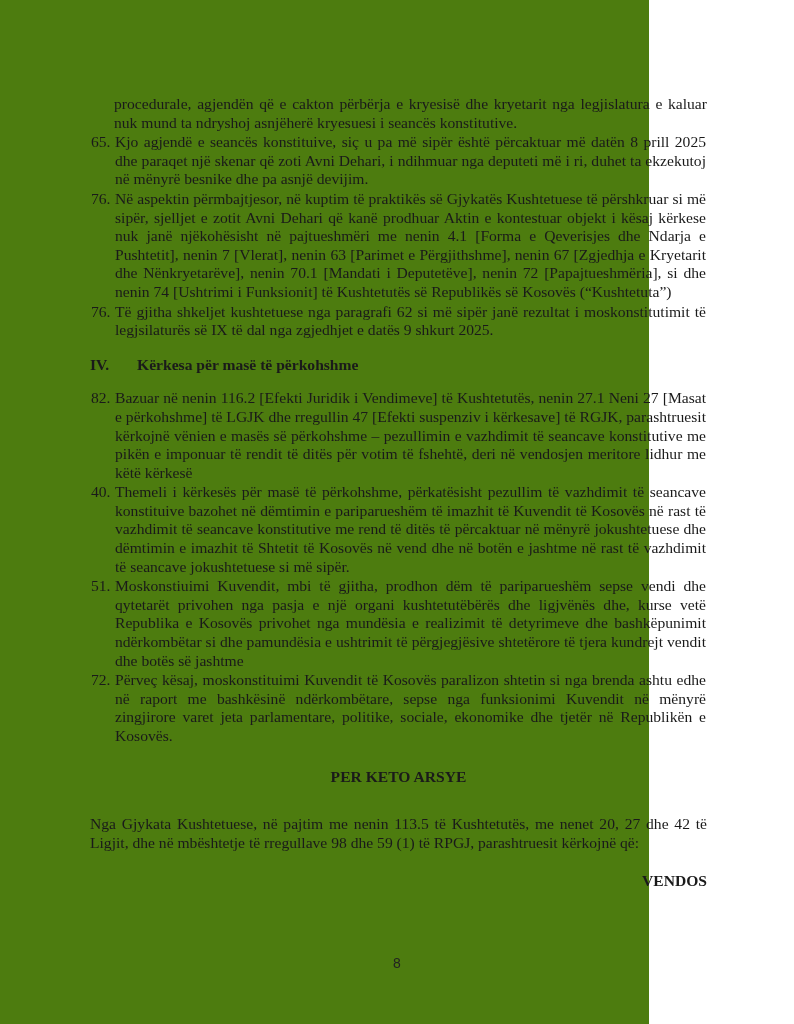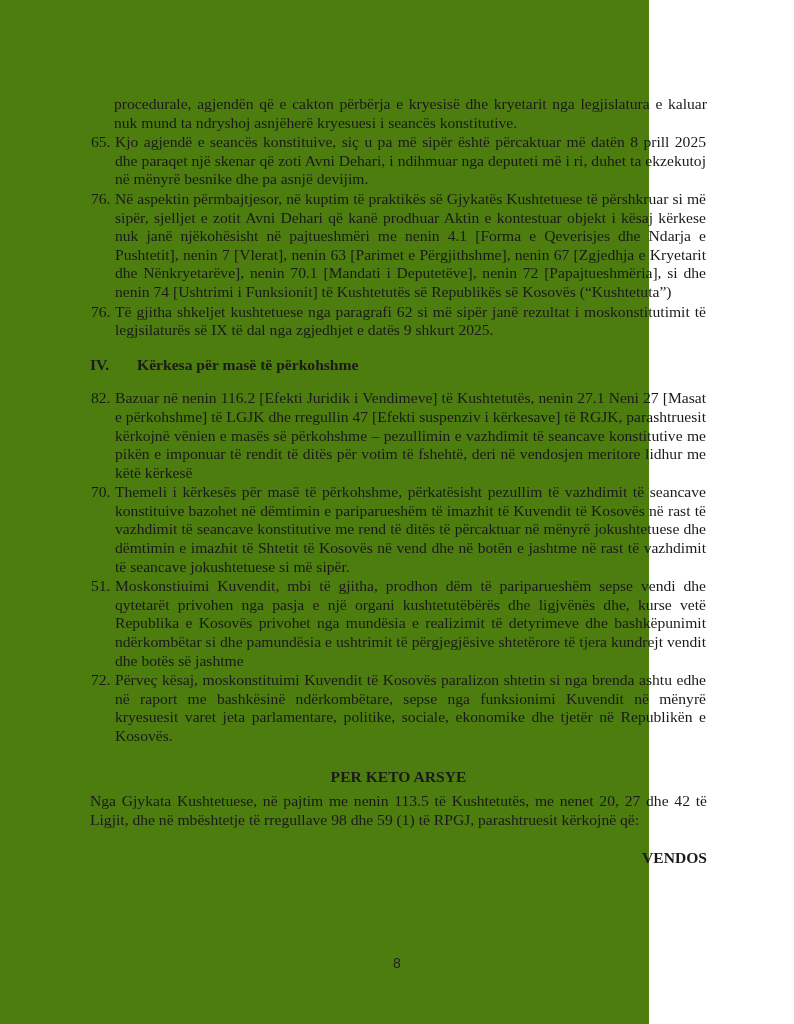--- a/index.html
+++ b/index.html
@@ -6,21 +6,21 @@
   body { width:794px; height:1024px; position:relative; overflow:hidden;
          font-family:"Liberation Serif", serif; color:#1a1a1a; }
   .page { position:absolute; left:0; top:0; width:649px; height:1024px; background:#4d7c0f; }
   .content { position:absolute; left:90px; top:95px; width:617px;
              font-size:15.6px; line-height:18.6px; }
   .para { position:relative; padding-left:24px; text-align:justify; margin:1px; }
   .para .num { position:absolute; left:0; top:0; }
   .cont { padding-left:24px; text-align:justify; margin:0; }
   .heading { font-weight:bold; margin:16px 0 15px 0; }
   .heading .roman { display:inline-block; width:47px; }
-  .center-title { text-align:center; font-weight:bold; margin:22px 0 6px 0; }
+  .center-title { text-align:center; font-weight:bold; margin:22px 0 29px 0; }
   .plain { text-align:justify; margin:0; }
   .vendos { text-align:right; font-weight:bold; margin:20px 0 0 0; }
   .pagenum { position:absolute; left:0; width:794px; top:955px; text-align:center;
              font-family:"Liberation Sans", sans-serif; font-size:14px; color:#222; }
 </style>
 </head>
 <body>
 
 <div class="page">
   <div class="content">
@@ -42,30 +42,30 @@
 
     <div class="heading">
       <span class="roman">IV.</span><span>Kërkesa për masë të përkohshme</span>
     </div>
 
     <div class="para">
       <span class="num">82.</span>
       <span>Bazuar në nenin 116.2 [Efekti Juridik i Vendimeve] të Kushtetutës, nenin 27.1 Neni 27 [Masat e përkohshme] të LGJK dhe rregullin 47 [Efekti suspenziv i kërkesave] të RGJK, parashtruesit kërkojnë vënien e masës së përkohshme – pezullimin e vazhdimit të seancave konstitutive me pikën e imponuar të rendit të ditës për votim të fshehtë, deri në vendosjen meritore lidhur me këtë kërkesë</span>
     </div>
     <div class="para">
-      <span class="num">70.</span>
+      <span class="num">40.</span>
       <span>Themeli i kërkesës për masë të përkohshme, përkatësisht pezullim të vazhdimit të seancave konstituive bazohet në dëmtimin e pariparueshëm të imazhit të Kuvendit të Kosovës në rast të vazhdimit të seancave konstitutive me rend të ditës të përcaktuar në mënyrë jokushtetuese dhe dëmtimin e imazhit të Shtetit të Kosovës në vend dhe në botën e jashtme në rast të vazhdimit të seancave jokushtetuese si më sipër.</span>
     </div>
     <div class="para">
       <span class="num">51.</span>
       <span>Moskonstiuimi Kuvendit, mbi të gjitha, prodhon dëm të pariparueshëm sepse vendi dhe qytetarët privohen nga pasja e një organi kushtetutëbërës dhe ligjvënës dhe, kurse vetë Republika e Kosovës privohet nga mundësia e realizimit të detyrimeve dhe bashkëpunimit ndërkombëtar si dhe pamundësia e ushtrimit të përgjegjësive  shtetërore të tjera kundrejt vendit dhe botës së jashtme</span>
     </div>
     <div class="para">
       <span class="num">72.</span>
-      <span>Përveç kësaj, moskonstituimi Kuvendit të Kosovës paralizon shtetin si nga brenda ashtu edhe në raport me bashkësinë ndërkombëtare, sepse nga funksionimi Kuvendit në mënyrë kryesuesit varet jeta parlamentare, politike, sociale, ekonomike dhe tjetër në Republikën e Kosovës.</span>
+      <span>Përveç kësaj, moskonstituimi Kuvendit të Kosovës paralizon shtetin si nga brenda ashtu edhe në raport me bashkësinë ndërkombëtare, sepse nga funksionimi Kuvendit në mënyrë zingjirore varet jeta parlamentare, politike, sociale, ekonomike dhe tjetër në Republikën e Kosovës.</span>
     </div>
 
     <div class="center-title">PER KETO ARSYE</div>
     <p class="plain">Nga Gjykata Kushtetuese, në pajtim me nenin 113.5 të Kushtetutës, me nenet 20, 27 dhe 42 të Ligjit, dhe në mbështetje të rregullave 98 dhe 59 (1) të RPGJ, parashtruesit kërkojnë që:</p>
     <div class="vendos">VENDOS</div>
   </div>
 
   <div class="pagenum">8</div>
 </div>
 

